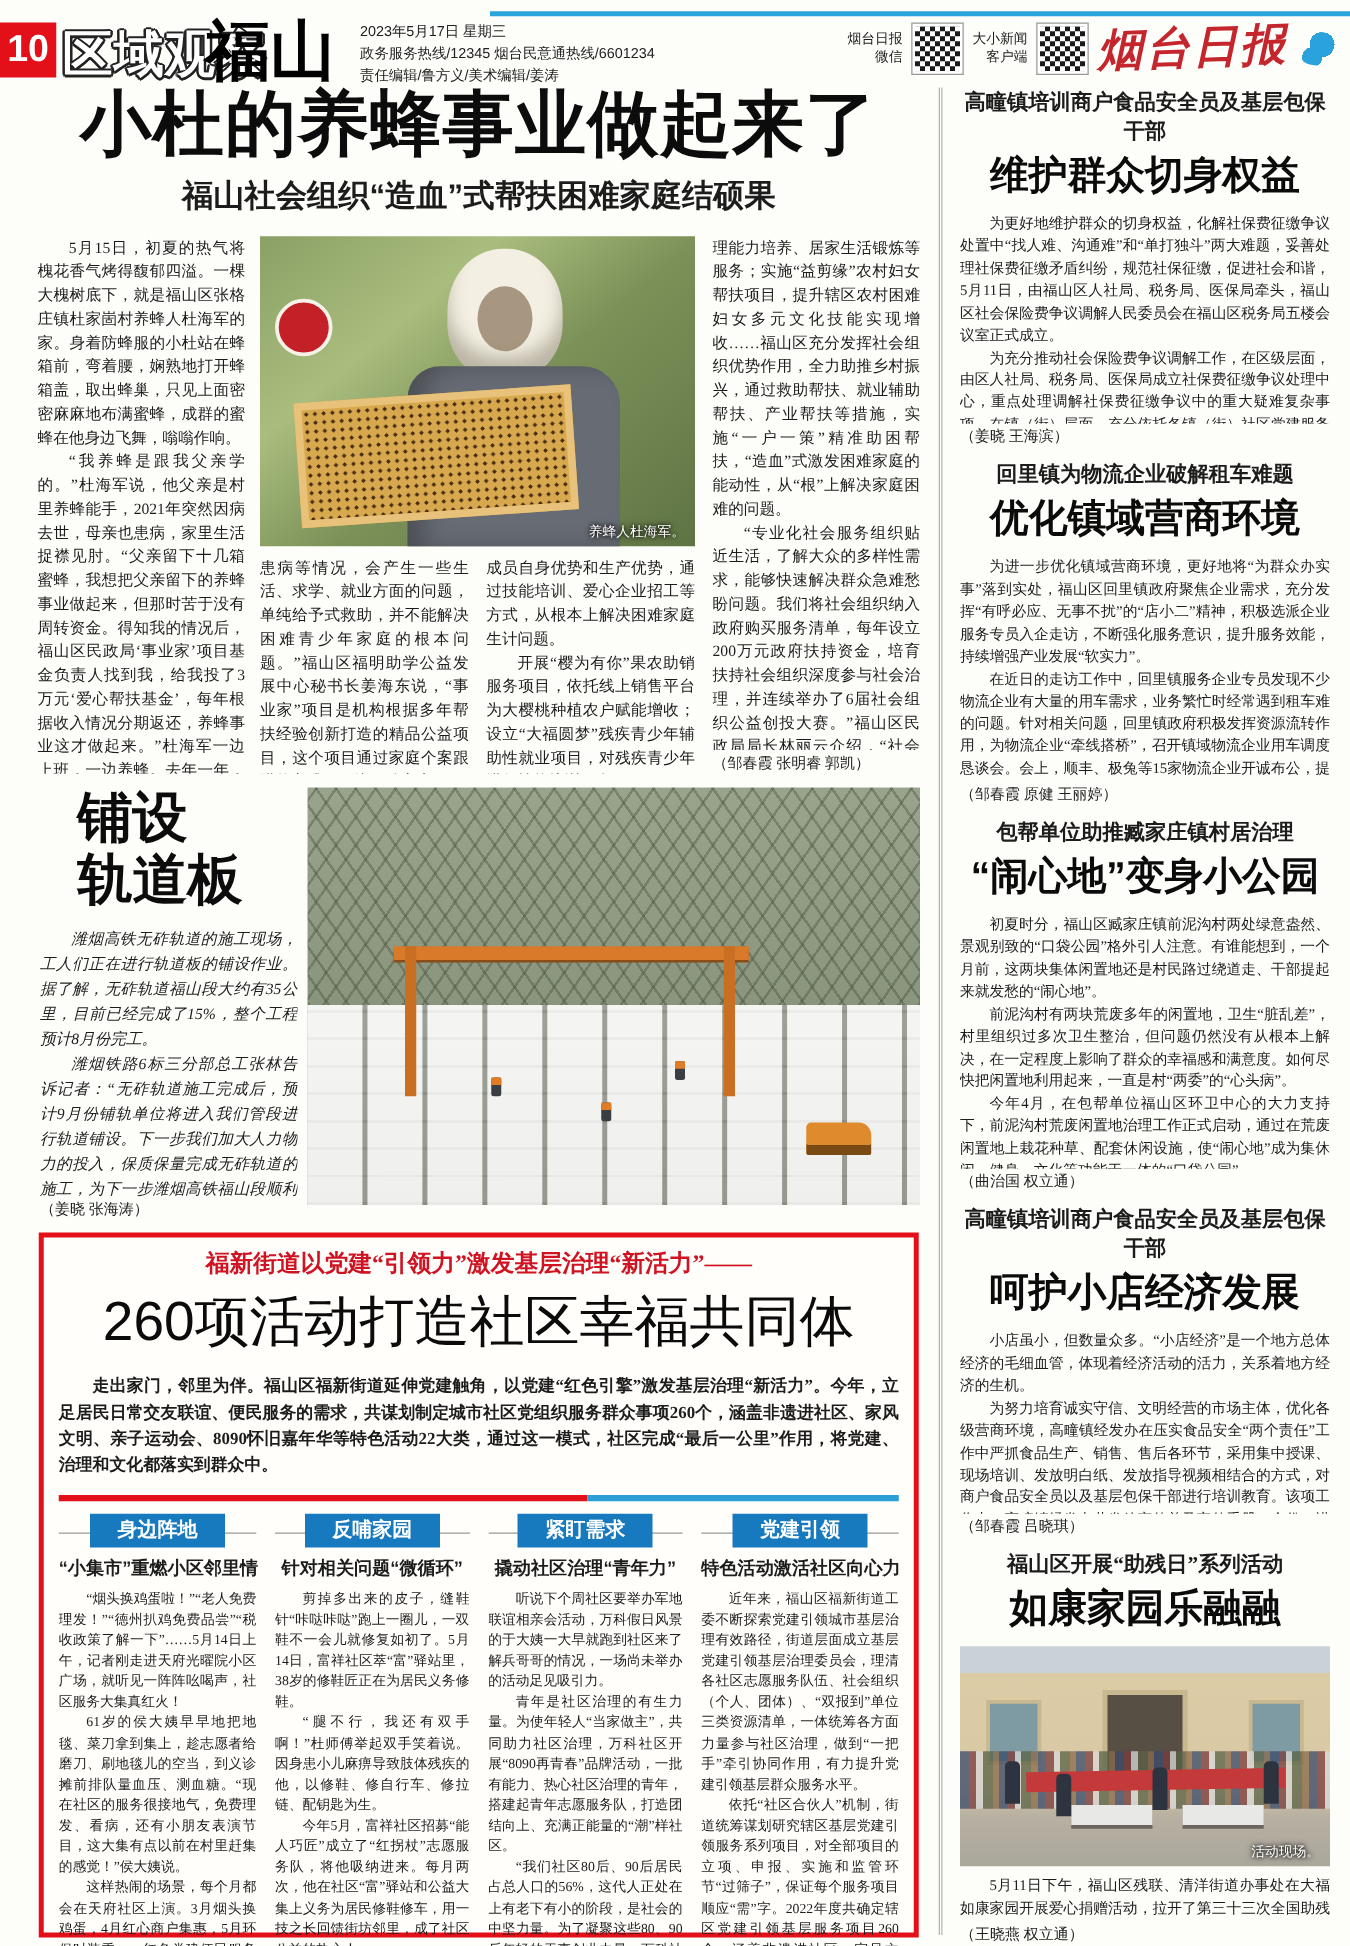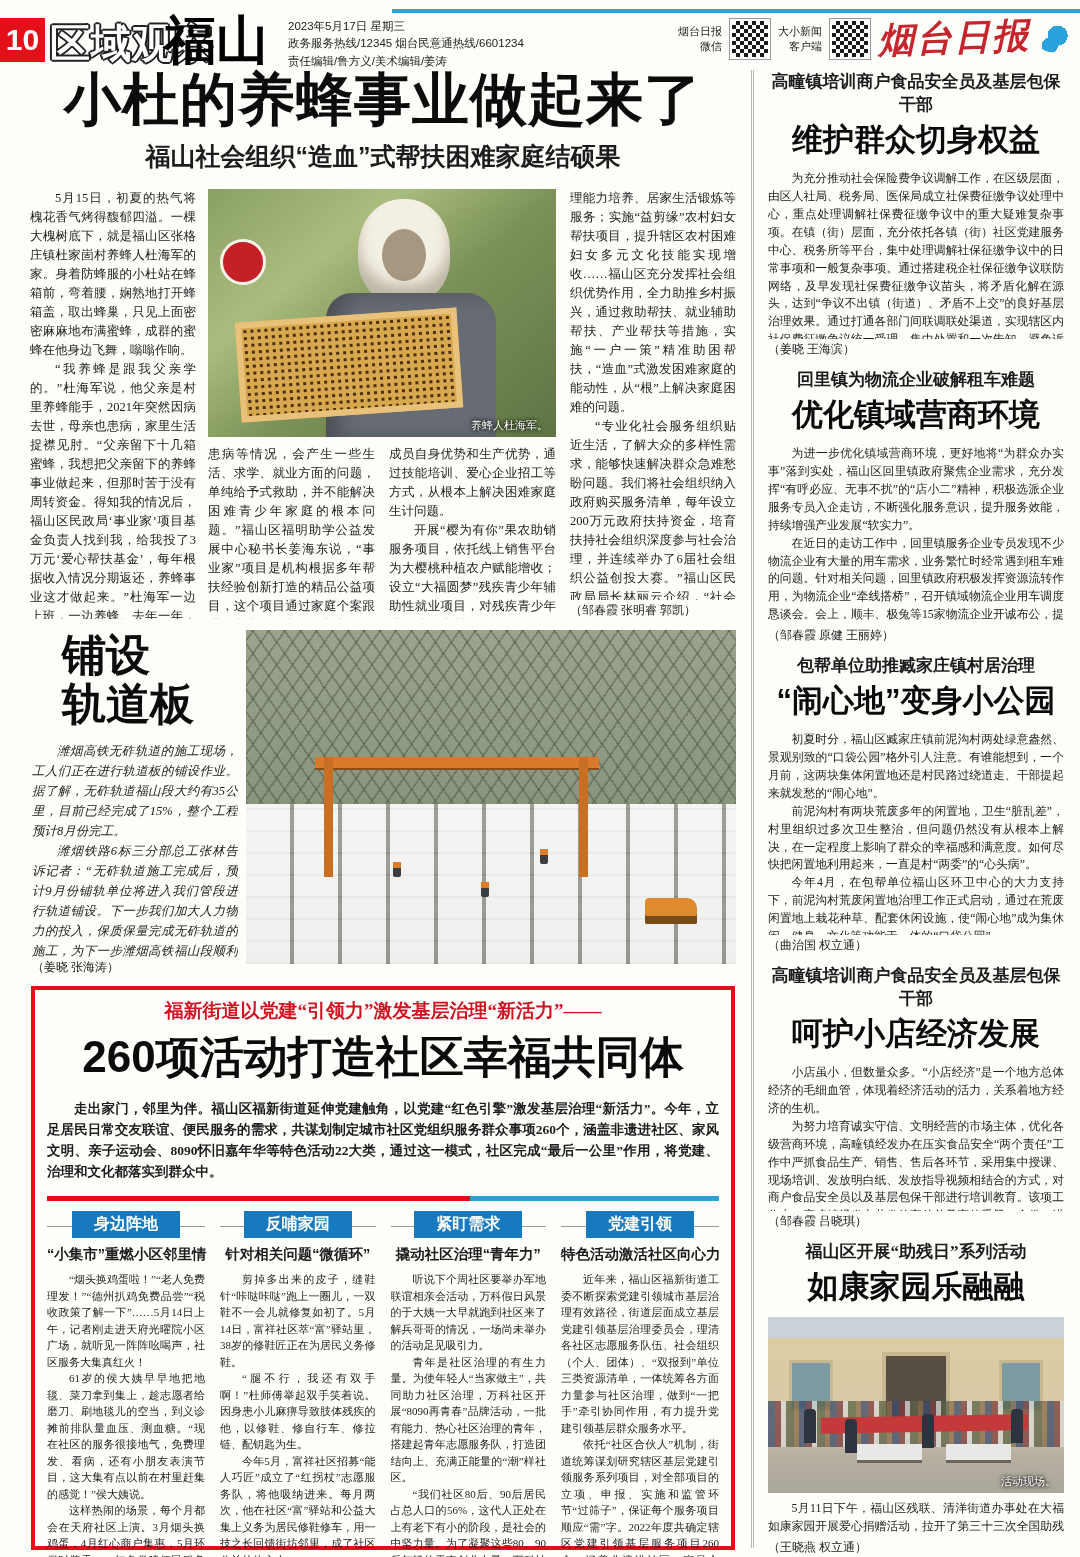--- a/index.html
+++ b/index.html
@@ -77,21 +77,21 @@
                             linear-gradient(180deg,#d6d8d0,#c0c3bb);}
   .rail-crane-bar{position:absolute;left:14%;top:38%;width:58%;height:11px;background:#d97a2a;box-shadow:0 2px 0 #8a4d16;}
   .rail-leg{position:absolute;top:38%;width:9px;height:36%;background:#c96f24;}
   .rail-machine{position:absolute;right:8%;bottom:12%;width:52px;height:26px;background:#e08a2e;border-radius:4px 10px 2px 2px;box-shadow:inset 0 -8px 0 #7a4a14;}
   .worker{position:absolute;width:8px;height:15px;background:#3a3d42;border-radius:2px;}
   .worker::before{content:'';position:absolute;top:0;left:0;right:0;height:6px;background:#e07b26;}
   
   .feature{position:absolute;left:31px;top:986px;width:704px;height:564px;border:4px solid #e3101a;
            box-sizing:border-box;padding:8px 12px 6px;background:#fffefb;}
   .f-kicker{color:#cf1322;text-align:center;font-weight:bold;font-size:19px;}
-  .f-hl{text-align:center;font-family:"Liberation Sans",sans-serif;font-weight:700;font-size:44px;margin-top:4px;color:#0b0b0b;}
+  .f-hl{text-align:center;font-family:"Liberation Sans",sans-serif;font-weight:400;font-size:44px;margin-top:4px;color:#0b0b0b;}
   .f-intro{font-weight:bold;font-size:13.5px;line-height:1.55;text-align:justify;text-indent:2em;margin-top:12px;}
   .f-divider{display:flex;height:5px;margin:9px 0 10px;}
   .f-div-red{flex:0 0 63%;background:#e3101a;}
   .f-div-blue{flex:1;background:#2a9fd8;}
   .f-cols{display:flex;gap:15px;height:372px;}
   .f-col{width:158px;display:flex;flex-direction:column;}
   .badge-row{position:relative;text-align:center;margin-bottom:7px;}
   .badge-row::before{content:'';position:absolute;left:0;right:0;top:55%;border-top:1px solid #9a9a9a;}
   .badge{position:relative;display:inline-block;background:#1779be;color:#fff;
          font-family:"Liberation Sans",sans-serif;font-weight:bold;font-size:16px;padding:3px 22px;}
@@ -268,20 +268,21 @@
     </div>
   </div>
 
   <div class="vrule"></div>
   <div class="rcol">
 
     <div class="r-art ra0">
       <div class="r-kicker">高疃镇培训商户食品安全员及基层包保干部</div>
       <div class="r-hl">维护群众切身权益</div>
       <div class="r-body">
+        <p class="bp">为更好地维护群众的切身权益，化解社保费征缴争议处置中“找人难、沟通难”和“单打独斗”两大难题，妥善处理社保费征缴矛盾纠纷，规范社保征缴，促进社会和谐，5月11日，由福山区人社局、税务局、医保局牵头，福山区社会保险费争议调解人民委员会在福山区税务局五楼会议室正式成立。</p>
         <p class="bp">为充分推动社会保险费争议调解工作，在区级层面，由区人社局、税务局、医保局成立社保费征缴争议处理中心，重点处理调解社保费征缴争议中的重大疑难复杂事项。在镇（街）层面，充分依托各镇（街）社区党建服务中心、税务所等平台，集中处理调解社保征缴争议中的日常事项和一般复杂事项。通过搭建税企社保征缴争议联防网络，及早发现社保费征缴争议苗头，将矛盾化解在源头，达到“争议不出镇（街道）、矛盾不上交”的良好基层治理效果。通过打通各部门间联调联处渠道，实现辖区内社保费征缴争议统一受理、集中处置和一次告知，避免诉求人多头跑、反复跑，最大程度地缩短争议处理时长，实现“诉求只进‘一扇门’，争议便可‘一站结’”，从而有效降低缴费人的维权成本，促进该区营商环境持续优化。</p>
       </div>
       <div class="byline">（姜晓 王海滨）</div>
     </div>
 
     <div class="r-art ra1">
       <div class="r-kicker">回里镇为物流企业破解租车难题</div>
       <div class="r-hl">优化镇域营商环境</div>
       <div class="r-body">
         <p class="bp">为进一步优化镇域营商环境，更好地将“为群众办实事”落到实处，福山区回里镇政府聚焦企业需求，充分发挥“有呼必应、无事不扰”的“店小二”精神，积极选派企业服务专员入企走访，不断强化服务意识，提升服务效能，持续增强产业发展“软实力”。</p>

